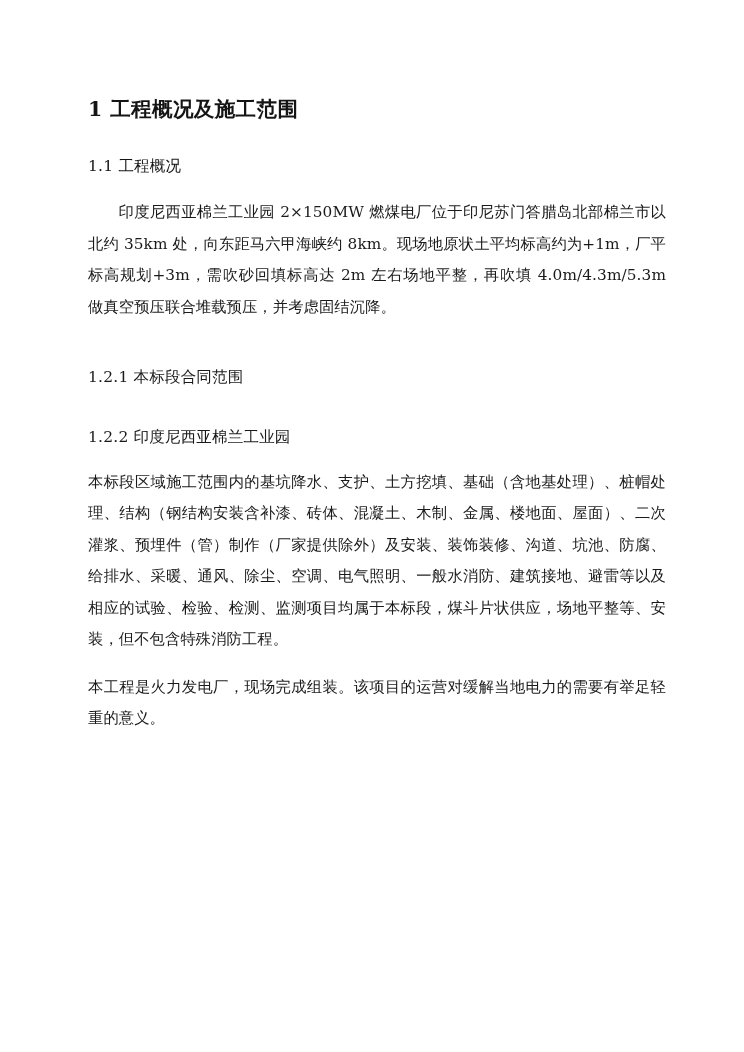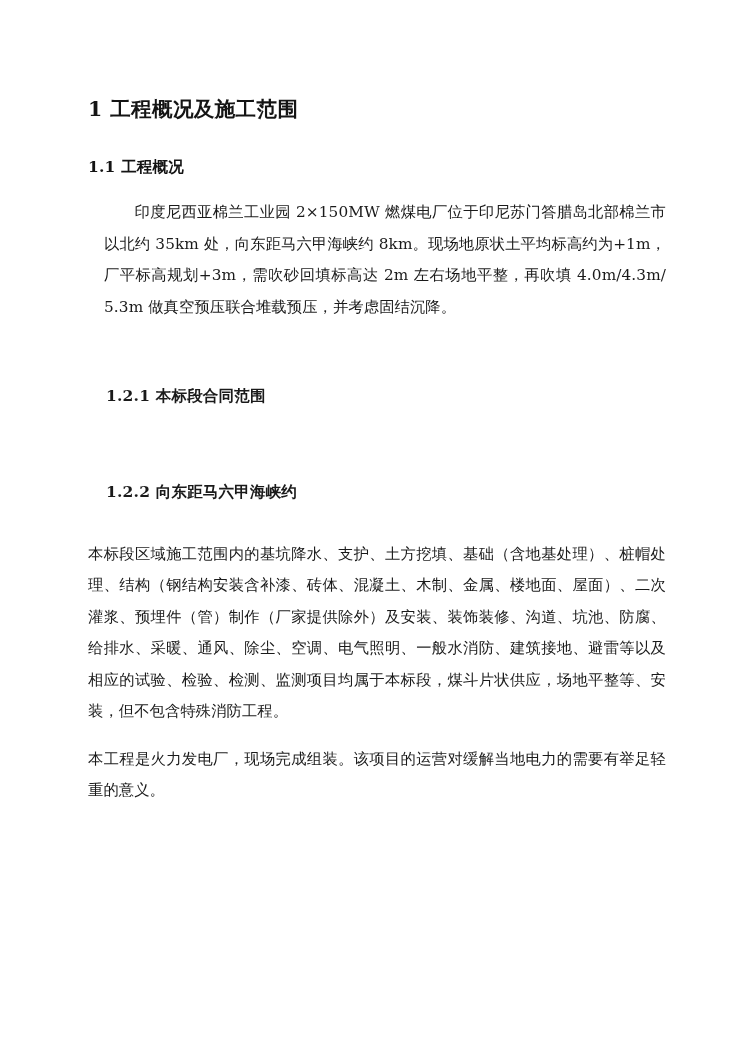--- a/index.html
+++ b/index.html
@@ -34,51 +34,50 @@
     font-size: 20.5px;
     font-weight: bold;
     letter-spacing: 0.4px;
     line-height: 1.35;
     margin: 0 0 6px 0;
     color: #141414;
   }
 
   .h2 {
     font-size: 15.5px;
-    font-weight: bold;
+    font-weight: normal;
     letter-spacing: 0.2px;
     line-height: 1.4;
     margin: 0;
     color: #141414;
   }
 
   .h3 {
     font-size: 15.5px;
-    font-weight: bold;
+    font-weight: normal;
     letter-spacing: 0.2px;
     line-height: 1.4;
-    margin: 18px;
+    margin: 0;
     color: #1a1a1a;
   }
 
   
   .para {
     font-size: 15.3px;
     line-height: 2.06;
     text-align: justify;
     text-justify: inter-ideograph;
     margin: 0;
     color: #1a1a1a;
     letter-spacing: 0.1px;
     word-break: break-all;
   }
 
   .para.indent {
     text-indent: 2em;
-    margin-left: 16px;
   }
 
   
   .sp-h1-to-h2   { height: 26px; }
   .sp-h2-to-para { height: 20px; }
   .sp-para-to-h2 { height: 22px; }
   .sp-h2-to-h3   { height: 22px; }
   .sp-h3-to-para { height: 18px; }
   .sp-para-to-h3 { height: 20px; }
   .sp-para-gap   { height: 16px; }
@@ -104,21 +103,21 @@
 
     <div class="sp-h2-to-h3"></div>
 
     <h3 class="h3">1.2.1 本标段合同范围</h3>
 
     <div class="sp-h3-to-para"></div>
 
 
     <div class="sp-para-to-h3"></div>
 
-    <h3 class="h3">1.2.2 向东距马六甲海峡约</h3>
+    <h3 class="h3">1.2.2 印度尼西亚棉兰工业园</h3>
 
     <div class="sp-h3-to-para"></div>
 
     <p class="para">本标段区域施工范围内的基坑降水、支护、土方挖填、基础（含地基处理）、桩帽处理、结构（钢结构安装含补漆、砖体、混凝土、木制、金属、楼地面、屋面）、二次灌浆、预埋件（管）制作（厂家提供除外）及安装、装饰装修、沟道、坑池、防腐、给排水、采暖、通风、除尘、空调、电气照明、一般水消防、建筑接地、避雷等以及相应的试验、检验、检测、监测项目均属于本标段，煤斗片状供应，场地平整等、安装，但不包含特殊消防工程。</p>
 
     <div class="sp-para-gap"></div>
 
     <p class="para">本工程是火力发电厂，现场完成组装。该项目的运营对缓解当地电力的需要有举足轻重的意义。</p>
 
     <div class="sp-para-to-h3"></div>

